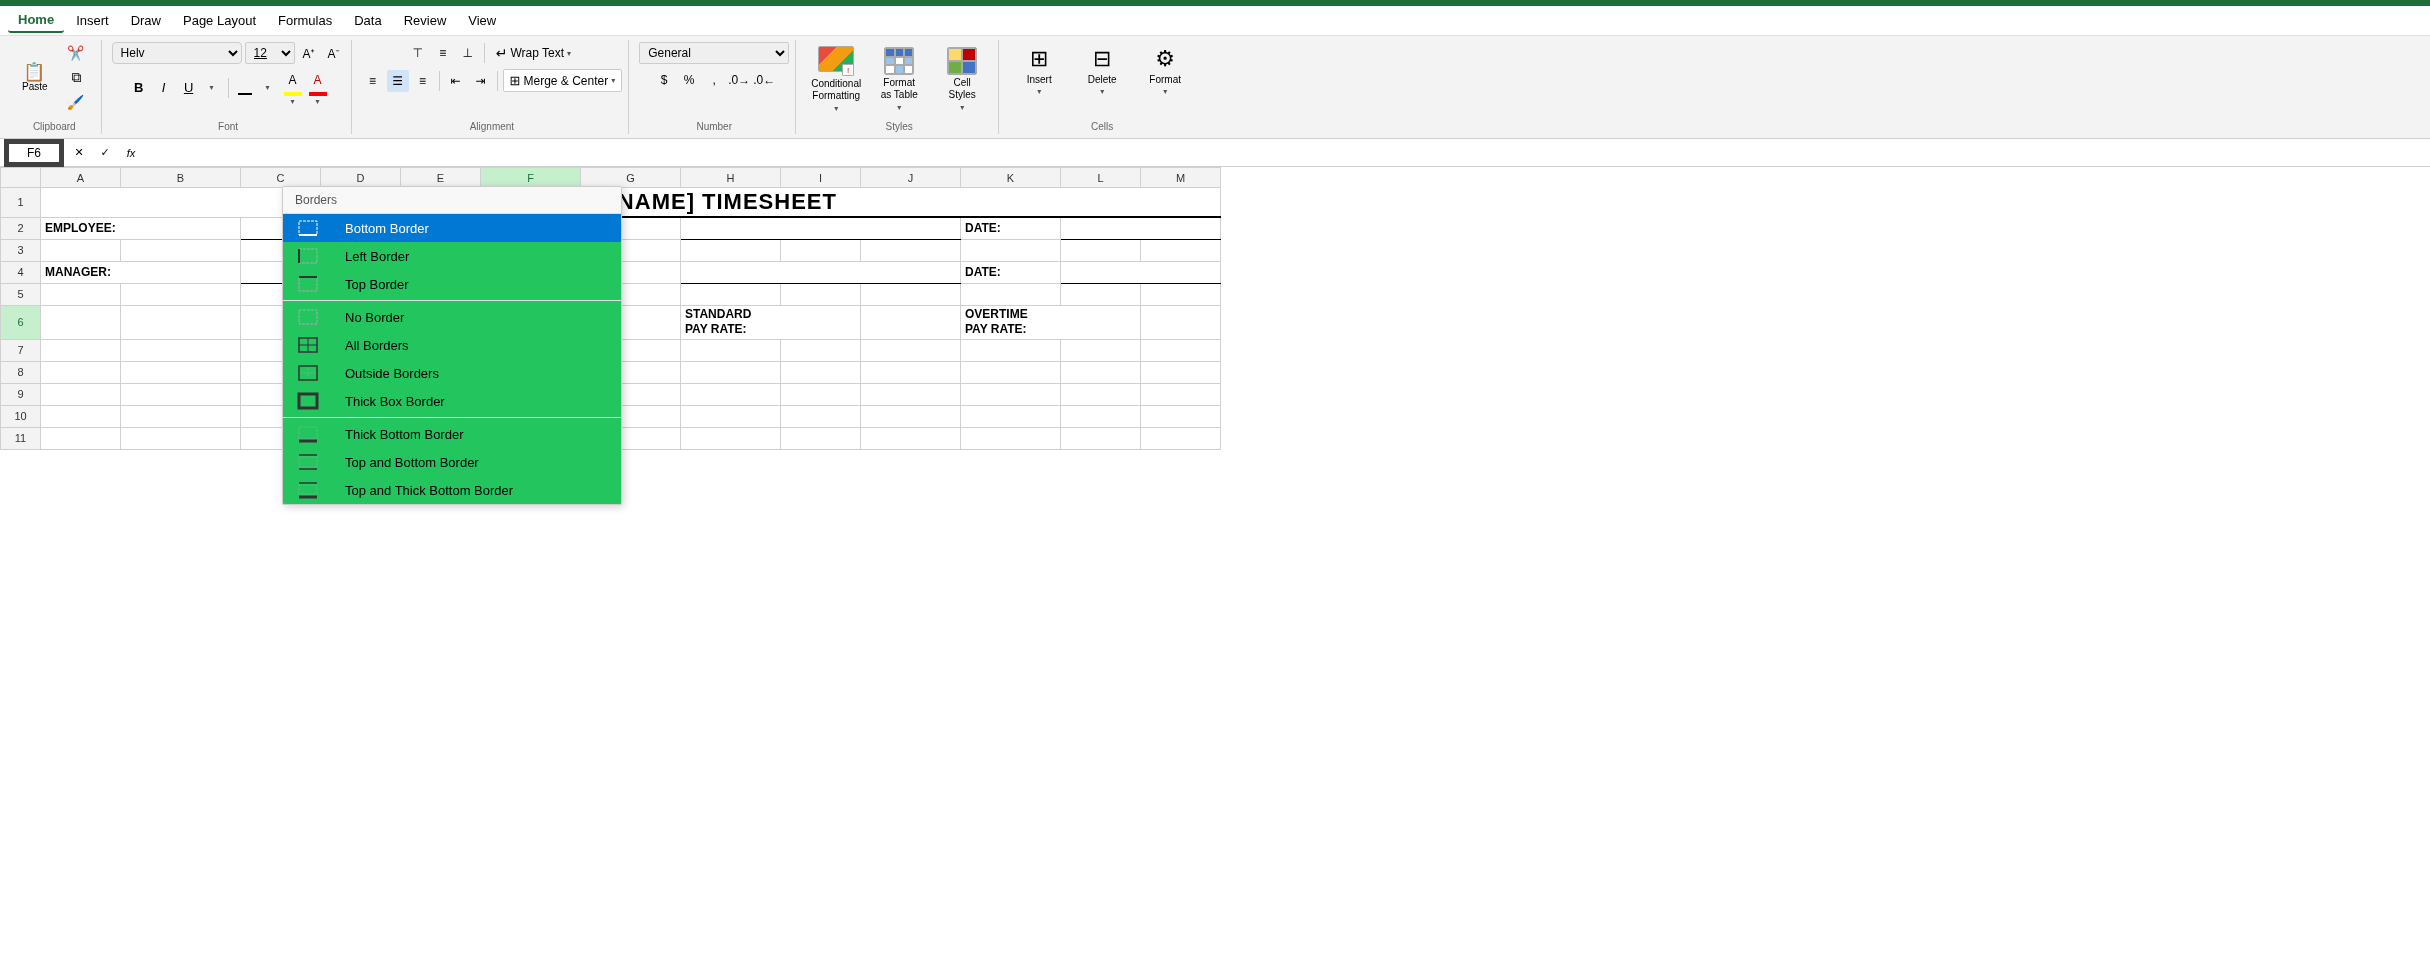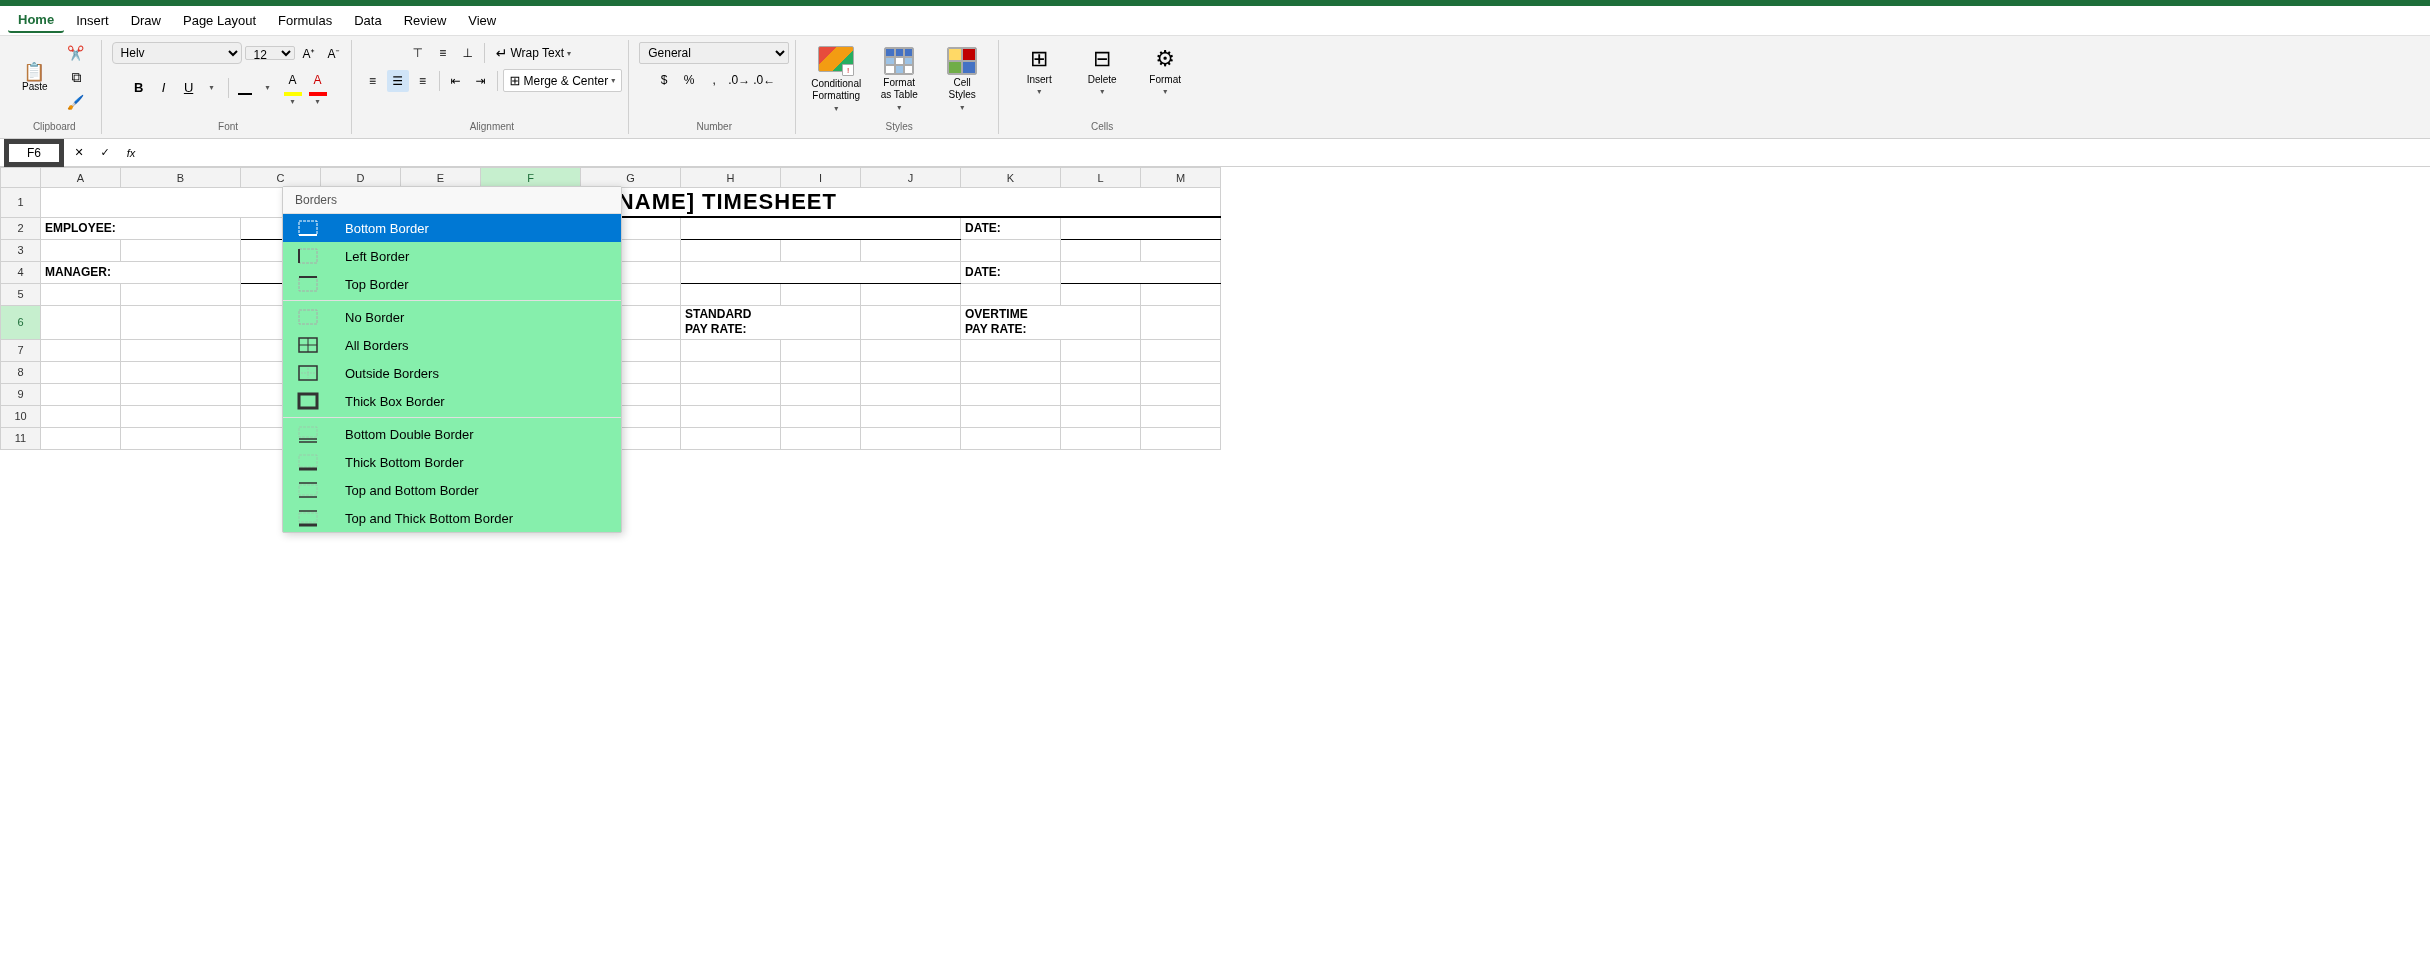--- a/index.html
+++ b/index.html
@@ -89,21 +89,21 @@
     .font-select {
       width: 130px;
       height: 22px;
       font-size: 12px;
       border: 1px solid #ccc;
       border-radius: 4px;
       padding: 0 4px;
     }
     .size-select {
       width: 50px;
-      height: 14px;
+      height: 22px;
       font-size: 12px;
       border: 1px solid #ccc;
       border-radius: 2px;
       padding: 0 4px;
       text-decoration: underline;
     }
     .format-select {
       width: 150px;
       height: 22px;
       font-size: 12px;
@@ -207,21 +207,21 @@
       font-weight: bold;
       letter-spacing: 1px;
     }
 
     
     .borders-dropdown {
       position: absolute;
       top: 186px;
       left: 282px;
       width: 340px;
-      background: #86efac;
+      background: #22c55e;
       border: 1px solid #ccc;
       box-shadow: 2px 2px 8px rgba(0,0,0,0.18);
       z-index: 100;
       border-radius: 2px;
     }
     .borders-title {
       padding: 6px 12px;
       font-size: 12px;
       color: #555;
       background: #f8f8f8;
@@ -825,30 +825,20 @@
     <div class="border-icon">
       <svg width="22" height="18" viewBox="0 0 22 18">
         <rect x="2" y="2" width="18" height="14" fill="none" stroke="#333" stroke-width="3"></rect>
       </svg>
     </div>
     <span>Thick Box Border</span>
   </div>
 
   <div class="border-separator"></div>
 
-  <div class="border-item">
-    <div class="border-icon">
-      <svg width="22" height="18" viewBox="0 0 22 18">
-        <rect x="2" y="2" width="18" height="10" fill="none" stroke="#aaa" stroke-width="0.5" stroke-dasharray="3,1"></rect>
-        <line x1="2" y1="14" x2="20" y2="14" stroke="#333" stroke-width="1.5"></line>
-        <line x1="2" y1="17" x2="20" y2="17" stroke="#333" stroke-width="1.5"></line>
-      </svg>
-    </div>
-    <span>Bottom Double Border</span>
-  </div>
 
   <div class="border-item">
     <div class="border-icon">
       <svg width="22" height="18" viewBox="0 0 22 18">
         <rect x="2" y="2" width="18" height="12" fill="none" stroke="#aaa" stroke-width="0.5" stroke-dasharray="3,1"></rect>
         <line x1="2" y1="16" x2="20" y2="16" stroke="#333" stroke-width="3"></line>
       </svg>
     </div>
     <span>Thick Bottom Border</span>
   </div>

